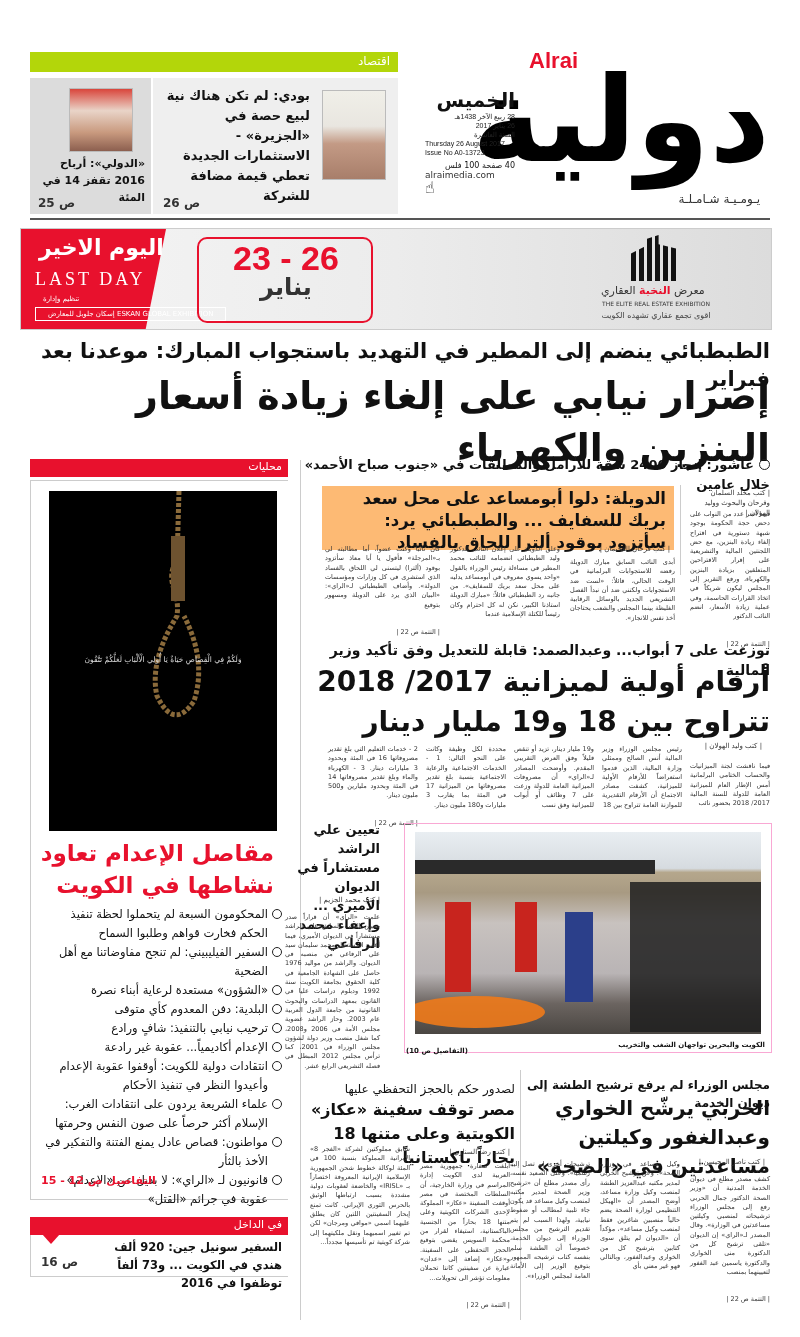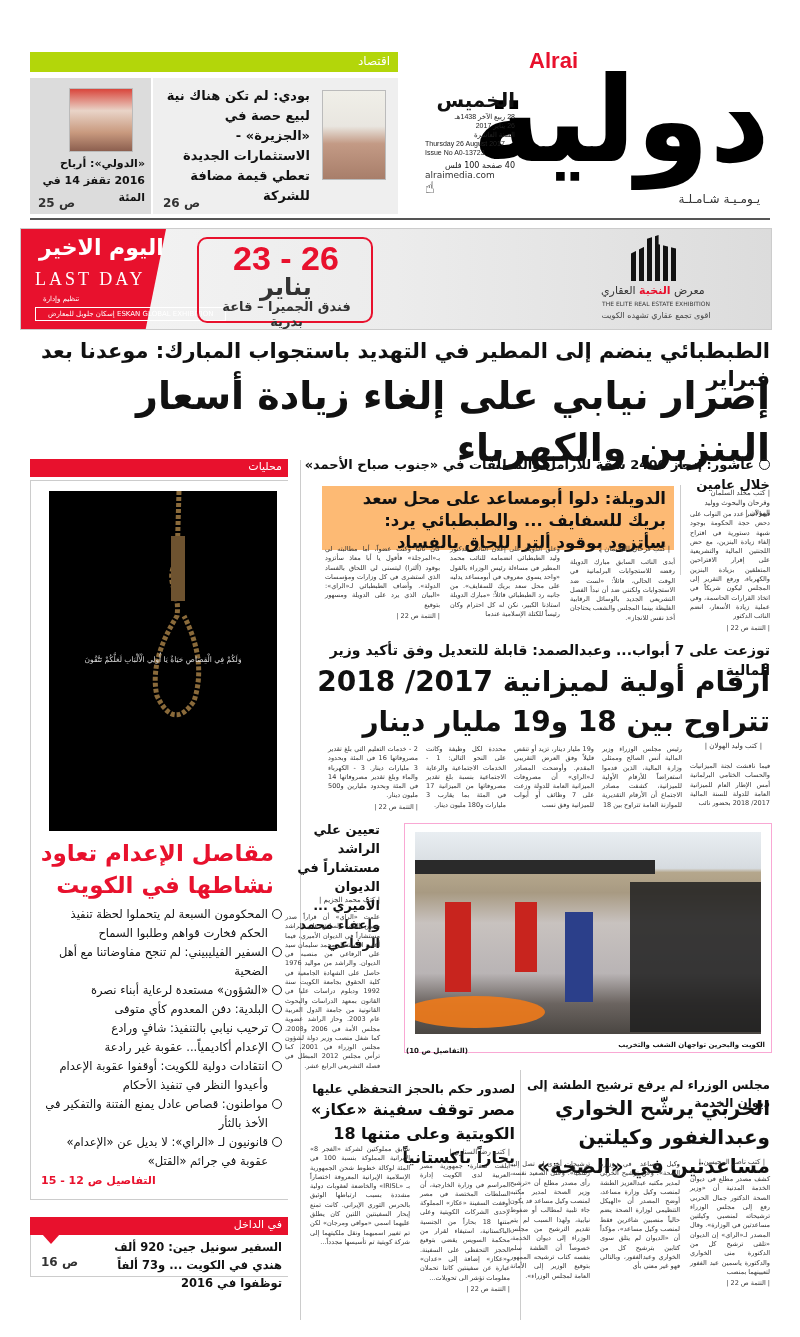--- a/index.html
+++ b/index.html
@@ -95,33 +95,33 @@
 #rashid-head{right:420px;top:820px;width:95px;font-weight:bold;font-size:13px;line-height:19px;text-align:right}
 #rashid-byline{right:420px;top:896px;font-size:7px;color:#333}
 #rashid-body{right:420px;top:913px;width:95px}
 
 #photo-frame{left:404px;top:823px;width:368px;height:230px;border:1px solid #f9a8d4}
 #photo{left:10px;top:8px;width:346px;height:202px;overflow:hidden;background:linear-gradient(180deg,#e9eef2 0%,#d6dbe0 18%,#b5a78c 20%,#a89a82 30%,#c8c2bf 45%,#b9b4b5 70%,#6b6460 85%,#4a4642 100%)}
 #photo-caption{right:6px;bottom:3px;font-size:7px;font-weight:bold}
 #photo-more{left:406px;top:1047px;font-size:7px;font-weight:bold}
 
 #ship-sep{left:520px;top:1070px;width:1px;height:250px;background:#ccc}
-#ship-kicker{right:285px;top:1080px;width:215px;font-weight:bold;font-size:12px;line-height:18px;text-align:right}
+#ship-kicker{right:285px;top:1080px;width:215px;font-weight:normal;font-size:12px;line-height:18px;text-align:right}
 #ship-head{right:285px;top:1098px;width:215px;font-weight:bold;font-size:16px;line-height:24px;text-align:right}
 #ship-byline{right:290px;top:1148px;font-size:7px;color:#333}
 #ship-c1{right:290px;top:1162px;width:90px}
 #ship-c2{right:390px;top:1145px;width:100px}
 
 #harbi-kicker{right:30px;top:1076px;width:245px;font-weight:bold;font-size:12px;line-height:18px;text-align:right}
 #harbi-head{right:30px;top:1094px;width:245px;font-weight:bold;font-size:20px;line-height:29px;text-align:right}
 #harbi-byline{right:35px;top:1158px;font-size:7px;color:#333}
 #harbi-c1{right:30px;top:1175px;width:80px}
 #harbi-c2{right:120px;top:1160px;width:80px}
 #harbi-c3{right:210px;top:1160px;width:80px}
-.pgref{font-size:6.5px;color:#333;display:block;margin-top:2px}
+.pgref{font-size:6.5px;color:#333;display:block;margin-top:18px}
 </style>
 </head>
 <body>
 
 <div id="masthead" class="abs">
   <div id="logo-en" class="abs">Alrai</div>
   <div id="logo-ar" class="abs">دولية</div>
   <div id="tagline" class="abs">يـومـيـة شـامـلـة</div>
 
   <div id="date-box" class="abs">
@@ -154,21 +154,20 @@
 
 <div id="ad" class="abs">
   <div id="ad-red-wedge" class="abs"></div>
   <div id="ad-lastday-ar" class="abs">اليوم الاخير</div>
   <div id="ad-lastday-en" class="abs">LAST DAY</div>
   <div id="ad-org" class="abs">تنظيم وإدارة</div>
   <div id="ad-eskan" class="abs">إسكان جلوبل للمعارض ESKAN GLOBAL EXHIBITION</div>
   <div id="ad-bracket" class="abs"></div>
   <div id="ad-dates" class="abs">23 - 26</div>
   <div id="ad-month" class="abs">يناير</div>
-  <div id="ad-venue" class="abs">فندق الجميرا – قاعة بدرية</div>
   <div id="ad-building" class="abs"></div>
   <div id="ad-elite-ar" class="abs"><span>معرض</span> <b>النخبة</b> <span>العقاري</span></div>
   <div id="ad-elite-en" class="abs">THE ELITE REAL ESTATE EXHIBITION</div>
   <div id="ad-elite-tag" class="abs">اقوى تجمع عقاري تشهده الكويت</div>
 </div>
 
 <div id="kicker-top" class="abs">الطبطبائي ينضم إلى المطير في التهديد باستجواب المبارك: موعدنا بعد فبراير</div>
 <div id="main-head" class="abs">إصرار نيابي على إلغاء زيادة أسعار البنزين والكهرباء</div>
 
 <div id="local-bar" class="abs">
@@ -184,20 +183,21 @@
   </div>
   <div id="local-head" class="abs">مقاصل الإعدام تعاود نشاطها في الكويت</div>
   <ul id="local-list" class="abs">
     <li><span class="bul"></span><span>المحكومون السبعة لم يتحملوا لحظة تنفيذ الحكم فخارت قواهم وطلبوا السماح</span></li>
     <li><span class="bul"></span><span>السفير الفيليبيني: لم تنجح مفاوضاتنا مع أهل الضحية</span></li>
     <li><span class="bul"></span><span>«الشؤون» مستعدة لرعاية أبناء نصرة</span></li>
     <li><span class="bul"></span><span>البلدية: دفن المعدوم كأي متوفى</span></li>
     <li><span class="bul"></span><span>ترحيب نيابي بالتنفيذ: شافٍ ورادع</span></li>
     <li><span class="bul"></span><span>الإعدام أكاديمياً... عقوبة غير رادعة</span></li>
     <li><span class="bul"></span><span>انتقادات دولية للكويت: أوقفوا عقوبة الإعدام وأعيدوا النظر في تنفيذ الأحكام</span></li>
+    <li><span class="bul"></span><span>علماء الشريعة يردون على انتقادات الغرب: الإسلام أكثر حرصاً على صون النفس وحرمتها</span></li>
     <li><span class="bul"></span><span>مواطنون: قصاص عادل يمنع الفتنة والتفكير في الأخذ بالثأر</span></li>
     <li><span class="bul"></span><span>قانونيون لـ «الراي»: لا بديل عن «الإعدام» عقوبة في جرائم «القتل»</span></li>
   </ul>
   <div id="local-pages" class="abs">التفاصيل ص 12 - 15</div>
 </div>
 
 <div id="inside-bar" class="abs">
   <span id="inside-label" class="abs">في الداخل</span>
 </div>
 <div id="inside-tri" class="abs"></div>

